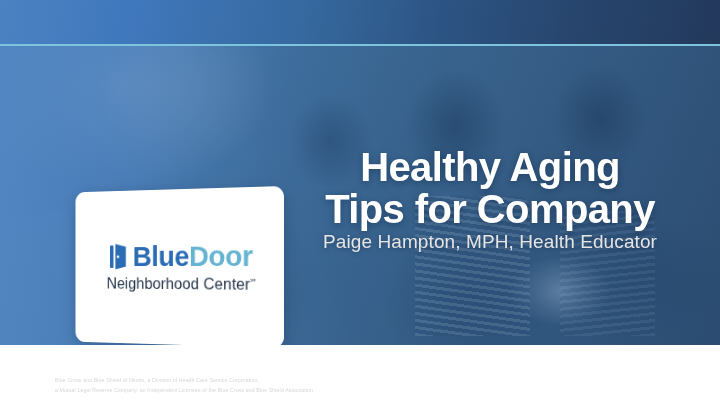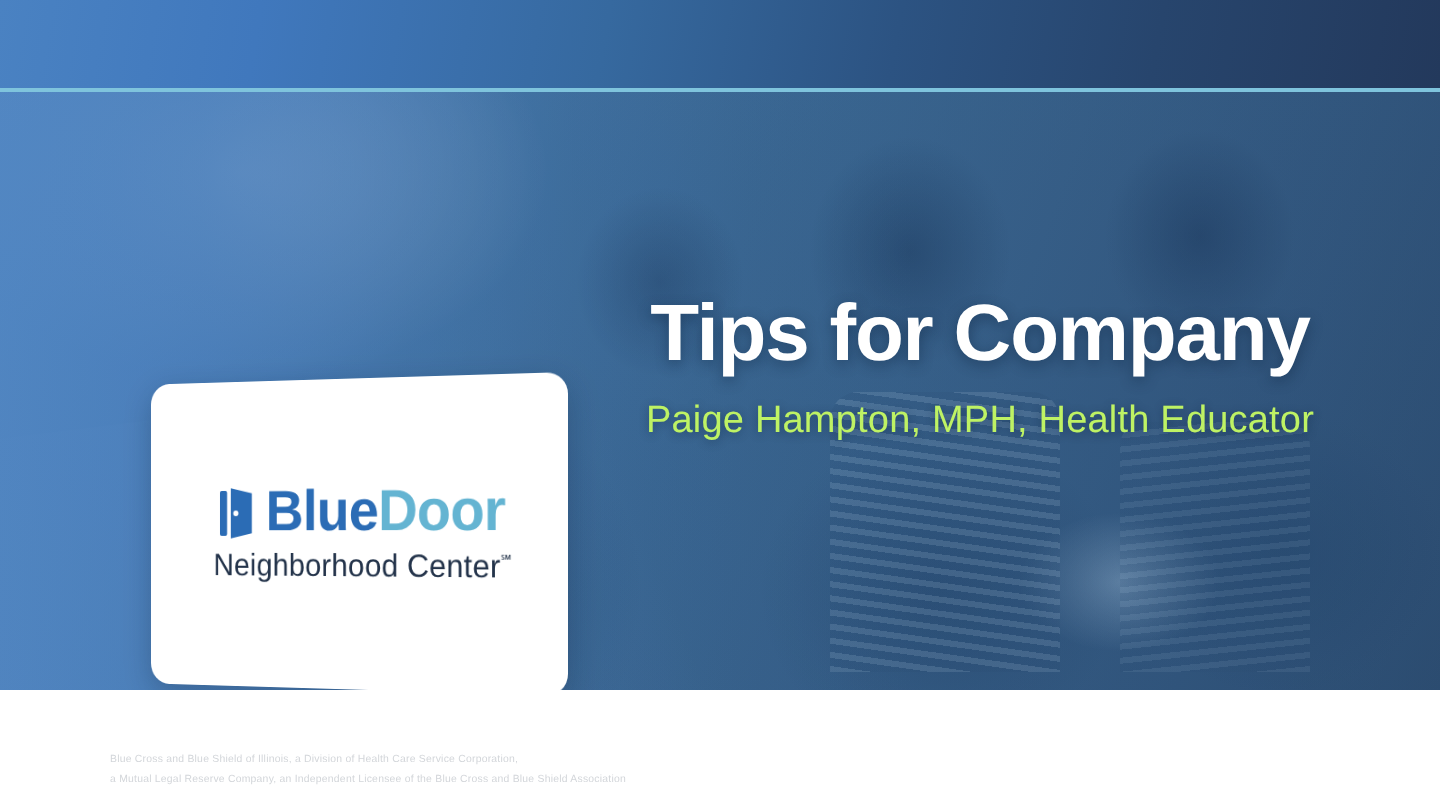--- a/index.html
+++ b/index.html
@@ -205,22 +205,22 @@
   .title-line {
     color: #ffffff;
     font-size: 40px;
     font-weight: 700;
     line-height: 1.06;
     letter-spacing: -0.6px;
     text-shadow: 0 2px 7px rgba(14,36,62,.45);
     white-space: nowrap;
   }
   .subtitle {
-    margin-top: 12px;
-    color: #bef264;
+    margin-top: 0;
+    color: #e5e5e5;
     font-size: 19px;
     font-weight: 400;
     letter-spacing: .1px;
     text-shadow: 0 1px 5px rgba(14,36,62,.45);
     white-space: nowrap;
   }
 
   
   .footer {
     position: absolute;
@@ -269,20 +269,21 @@
             <span class="wm-blue">Blue</span><span class="wm-door">Door</span>
           </div>
         </div>
         <div class="logo-sub">
           <span>Neighborhood Center</span><span class="logo-sm">℠</span>
         </div>
       </div>
     </div>
 
     <div class="title-block">
+      <div class="title-line">Healthy Aging</div>
       <div class="title-line">Tips for Company</div>
       <div class="subtitle">Paige Hampton, MPH, Health Educator</div>
     </div>
   </div>
 
   <div class="footer">
     <div class="disclaimer">
       <div>Blue Cross and Blue Shield of Illinois, a Division of Health Care Service Corporation,</div>
       <div>a Mutual Legal Reserve Company, an Independent Licensee of the Blue Cross and Blue Shield Association</div>
     </div>

